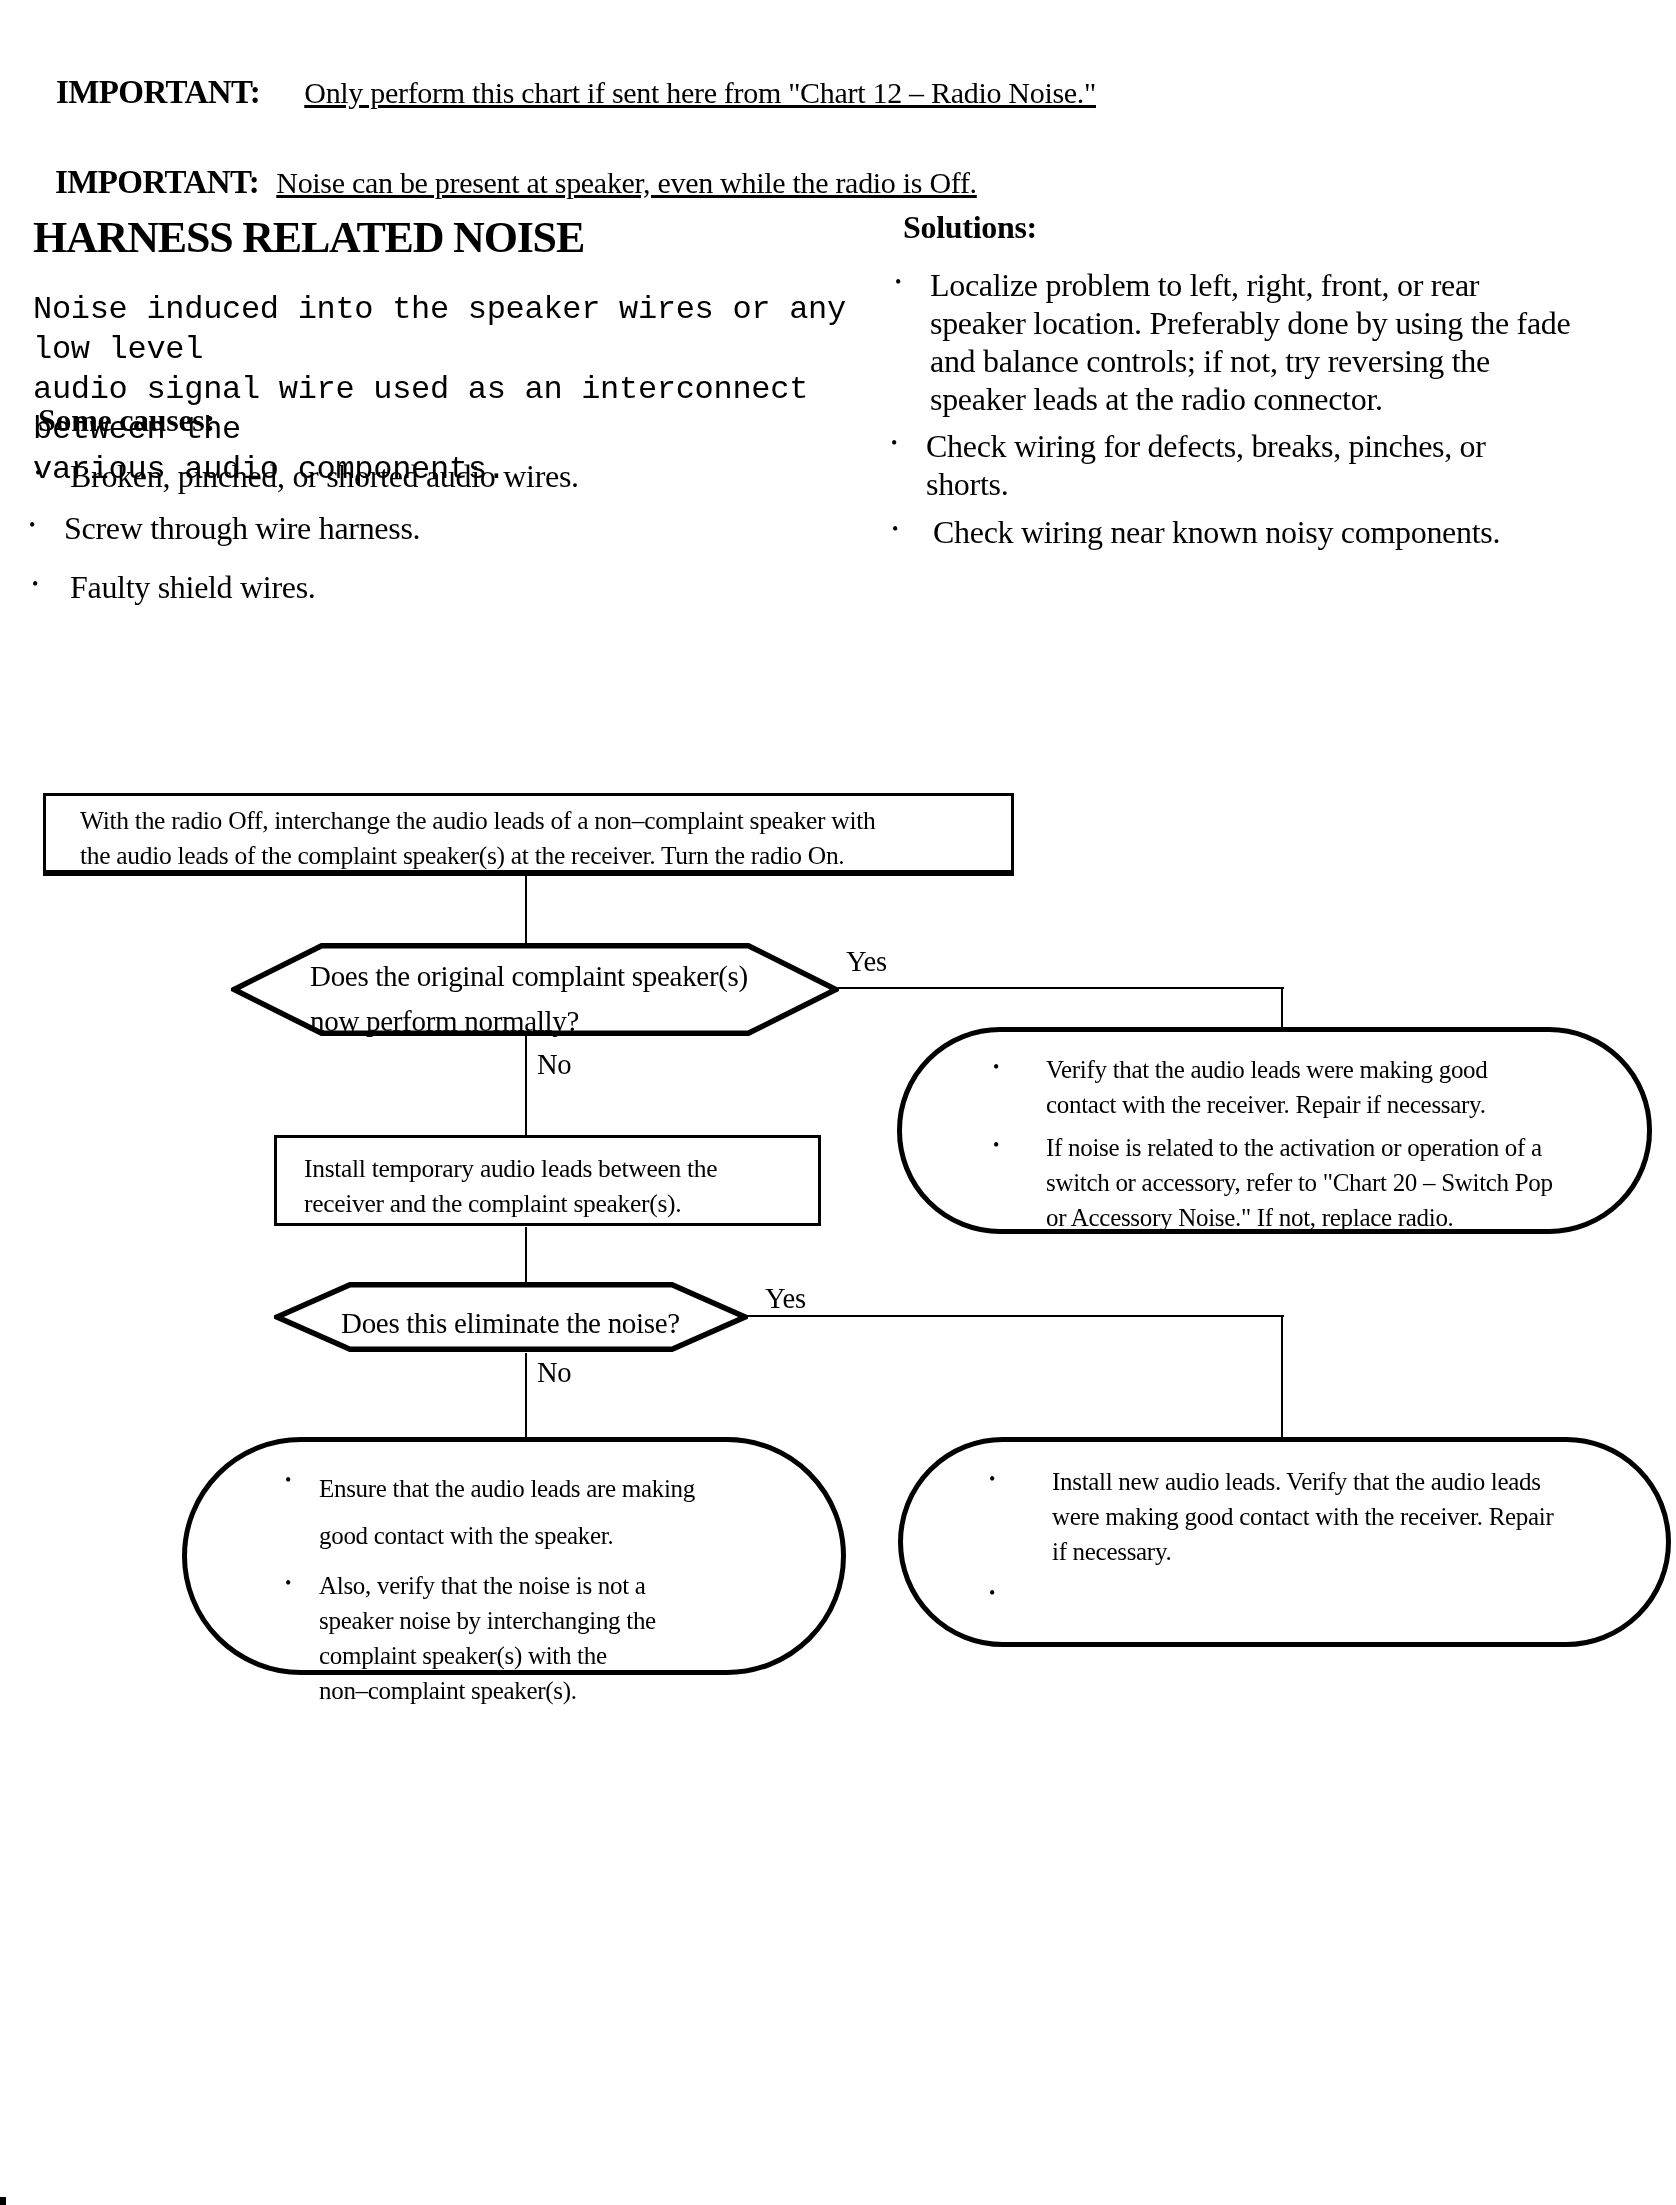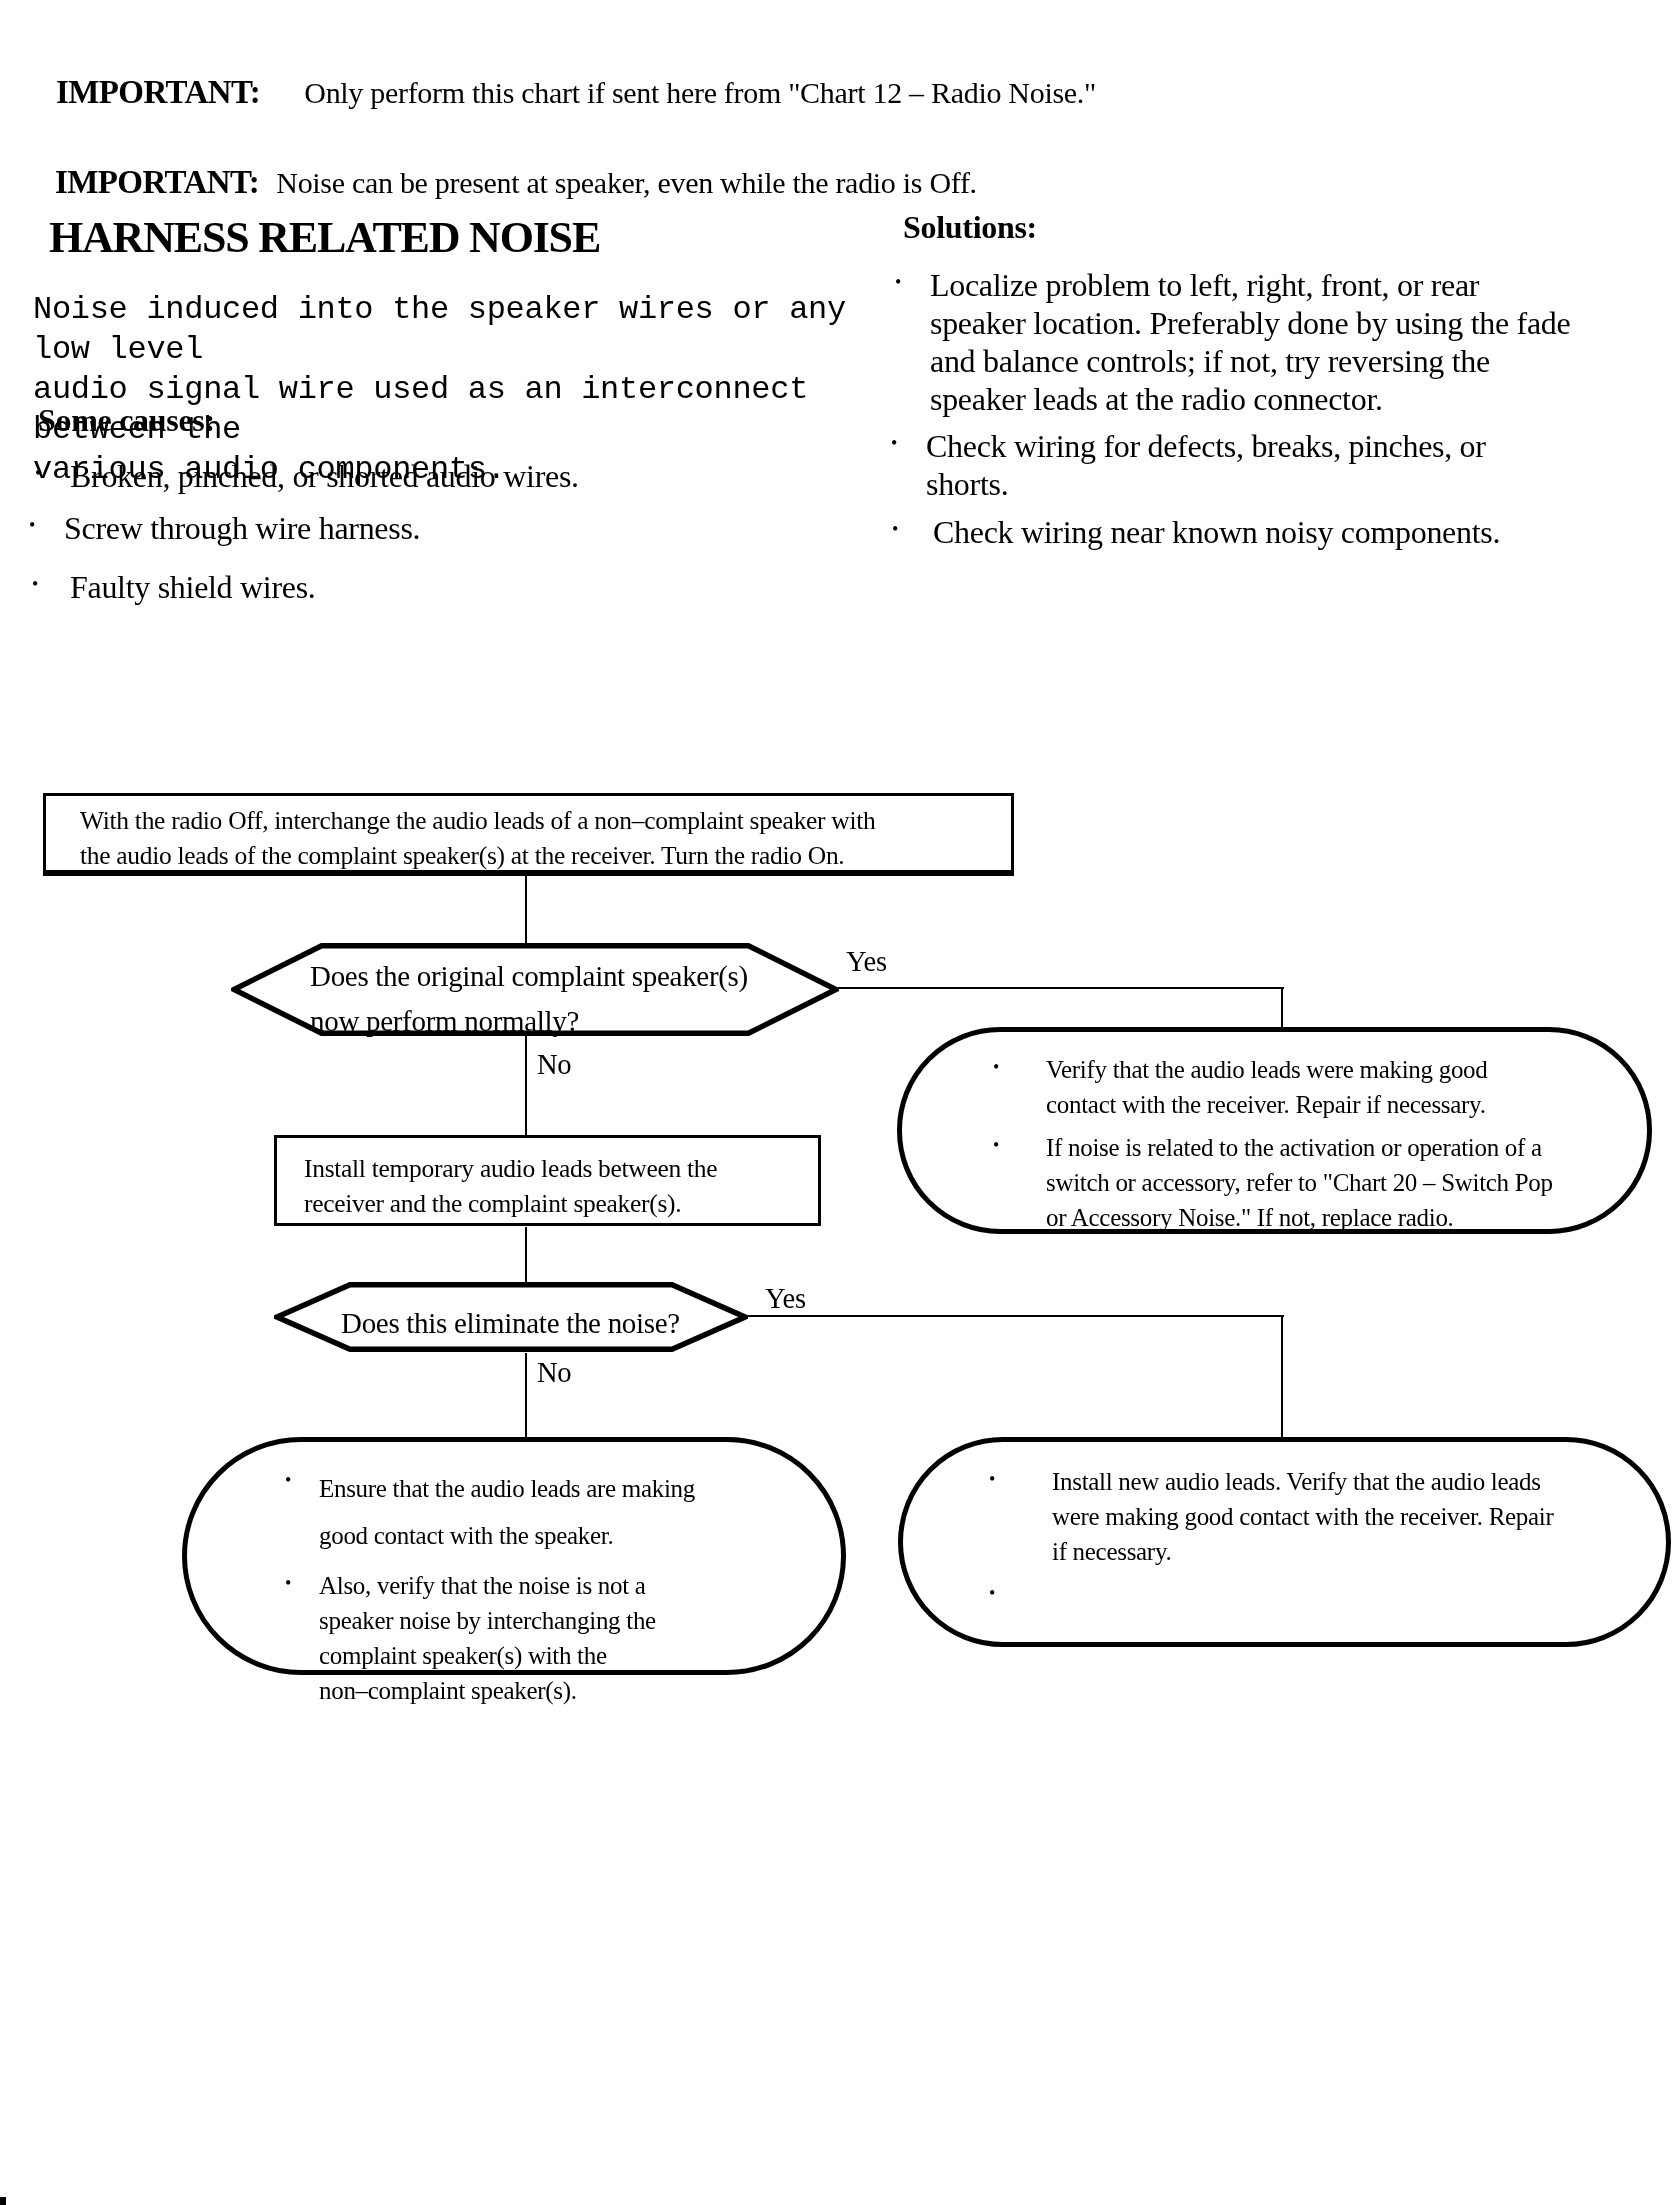--- a/index.html
+++ b/index.html
@@ -8,21 +8,21 @@
     width:1676px;height:2205px;
     background:#ffffff;
     font-family:"Liberation Serif", serif;
     color:#000000;
     overflow:hidden;
   }
   .abs{position:absolute;}
   
   .notice{display:flex;align-items:baseline;white-space:nowrap;margin-top:44px;}
   .notice .lbl{font-weight:700;font-size:33px;letter-spacing:-0.6px;}
-  .notice .txt{font-size:30px;letter-spacing:-0.3px;}
+  .notice .txt{font-size:30px;letter-spacing:-0.3px;text-decoration:underline;}
   
   .h1{font-size:44px;font-weight:700;letter-spacing:-1.2px;white-space:nowrap;}
   .para{font-size:32px;line-height:40px;letter-spacing:-0.3px;white-space:pre-line;}
   .subhead{font-size:32px;font-weight:700;letter-spacing:-0.3px;white-space:nowrap;}
   .brow{display:flex;align-items:flex-start;}
   .brow .dot{font-size:18px;line-height:18px;padding-top:7.3px;flex:0 0 auto;}
   .brow .btxt{font-size:32px;line-height:38px;letter-spacing:-0.3px;white-space:pre-line;}
   
   .fbox{background:#fff;border:3px solid #000;box-sizing:border-box;}
   .fbox .ftxt{font-size:25.5px;line-height:35px;letter-spacing:-0.3px;white-space:pre-line;}
@@ -44,21 +44,21 @@
 
   <div class="abs notice" style="left:56px;top:30px;gap:44px;">
     <span class="lbl">IMPORTANT:</span>
     <span class="txt">Only perform this chart if sent here from "Chart 12 – Radio Noise."</span>
   </div>
   <div class="abs notice" style="left:55px;top:120px;gap:17px;">
     <span class="lbl">IMPORTANT:</span>
     <span class="txt">Noise can be present at speaker, even while the radio is Off.</span>
   </div>
 
-  <div class="abs h1" style="left:33px;top:212px;margin-left:16px;">HARNESS RELATED NOISE</div>
+  <div class="abs h1" style="left:33px;top:212px;">HARNESS RELATED NOISE</div>
   <div class="abs para" style="left:33px;top:290px;width:815px;font-family:Liberation Mono, monospace;">Noise induced into the speaker wires or any low level
 audio signal wire used as an interconnect between the
 various audio components.</div>
   <div class="abs subhead" style="left:38px;top:402px;">Some causes:</div>
 
   <div class="abs brow" style="left:35px;top:457px;width:790px;">
     <span class="dot" style="width:35px;">•</span>
     <span class="btxt">Broken, pinched, or shorted audio wires.</span>
   </div>
   <div class="abs brow" style="left:29px;top:509px;width:790px;">

